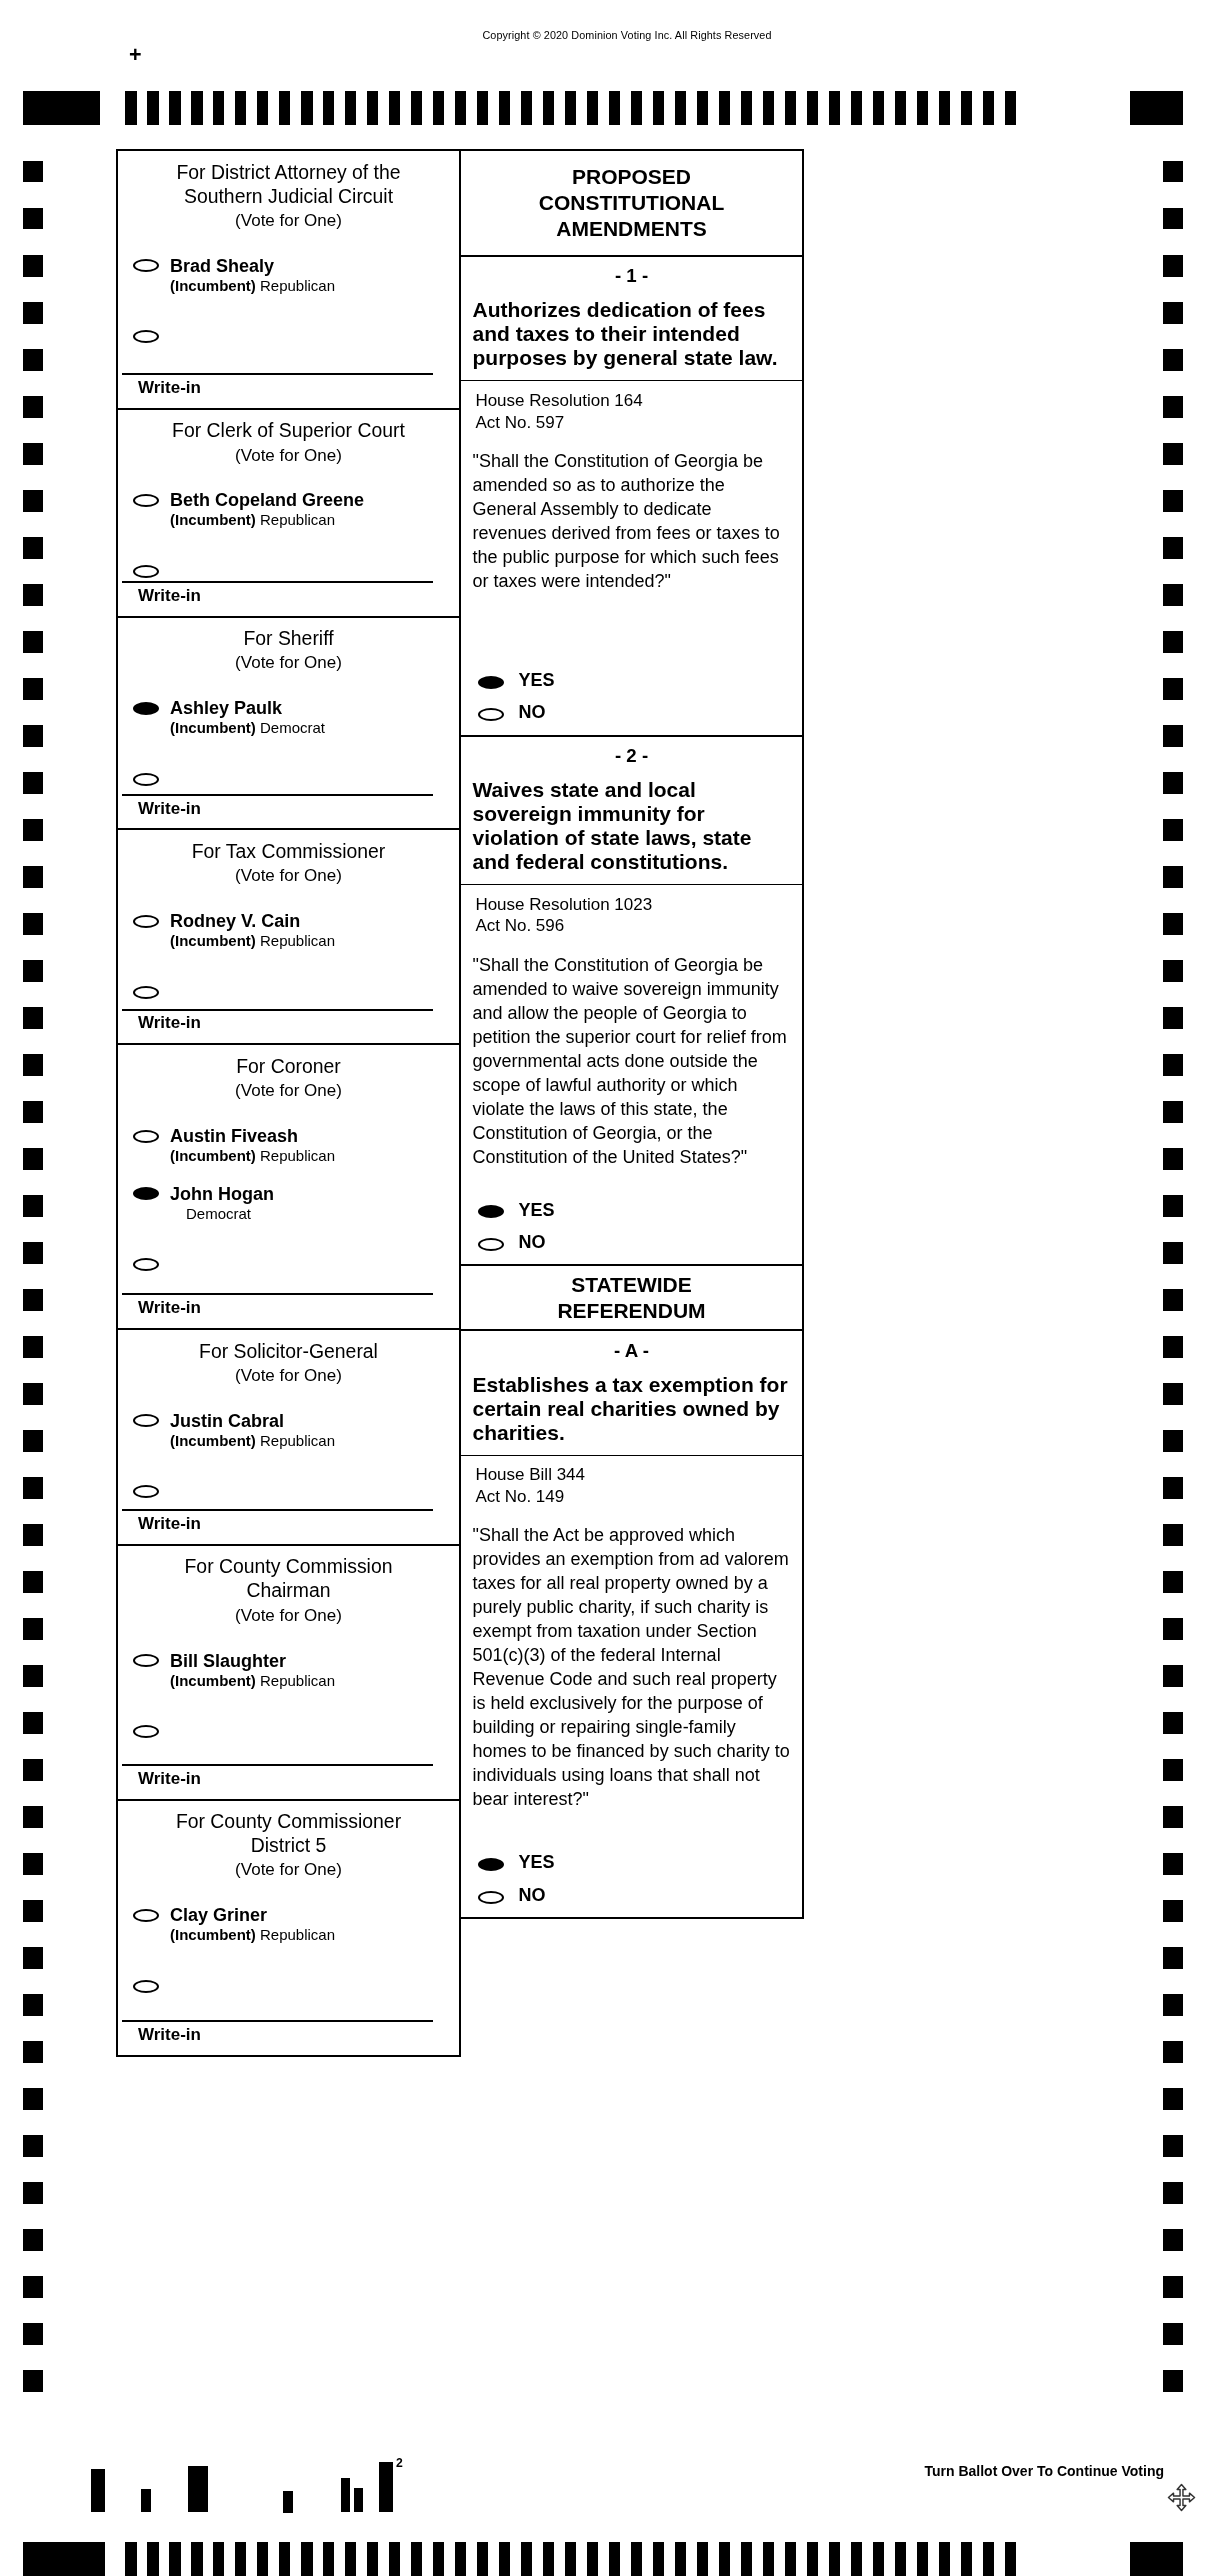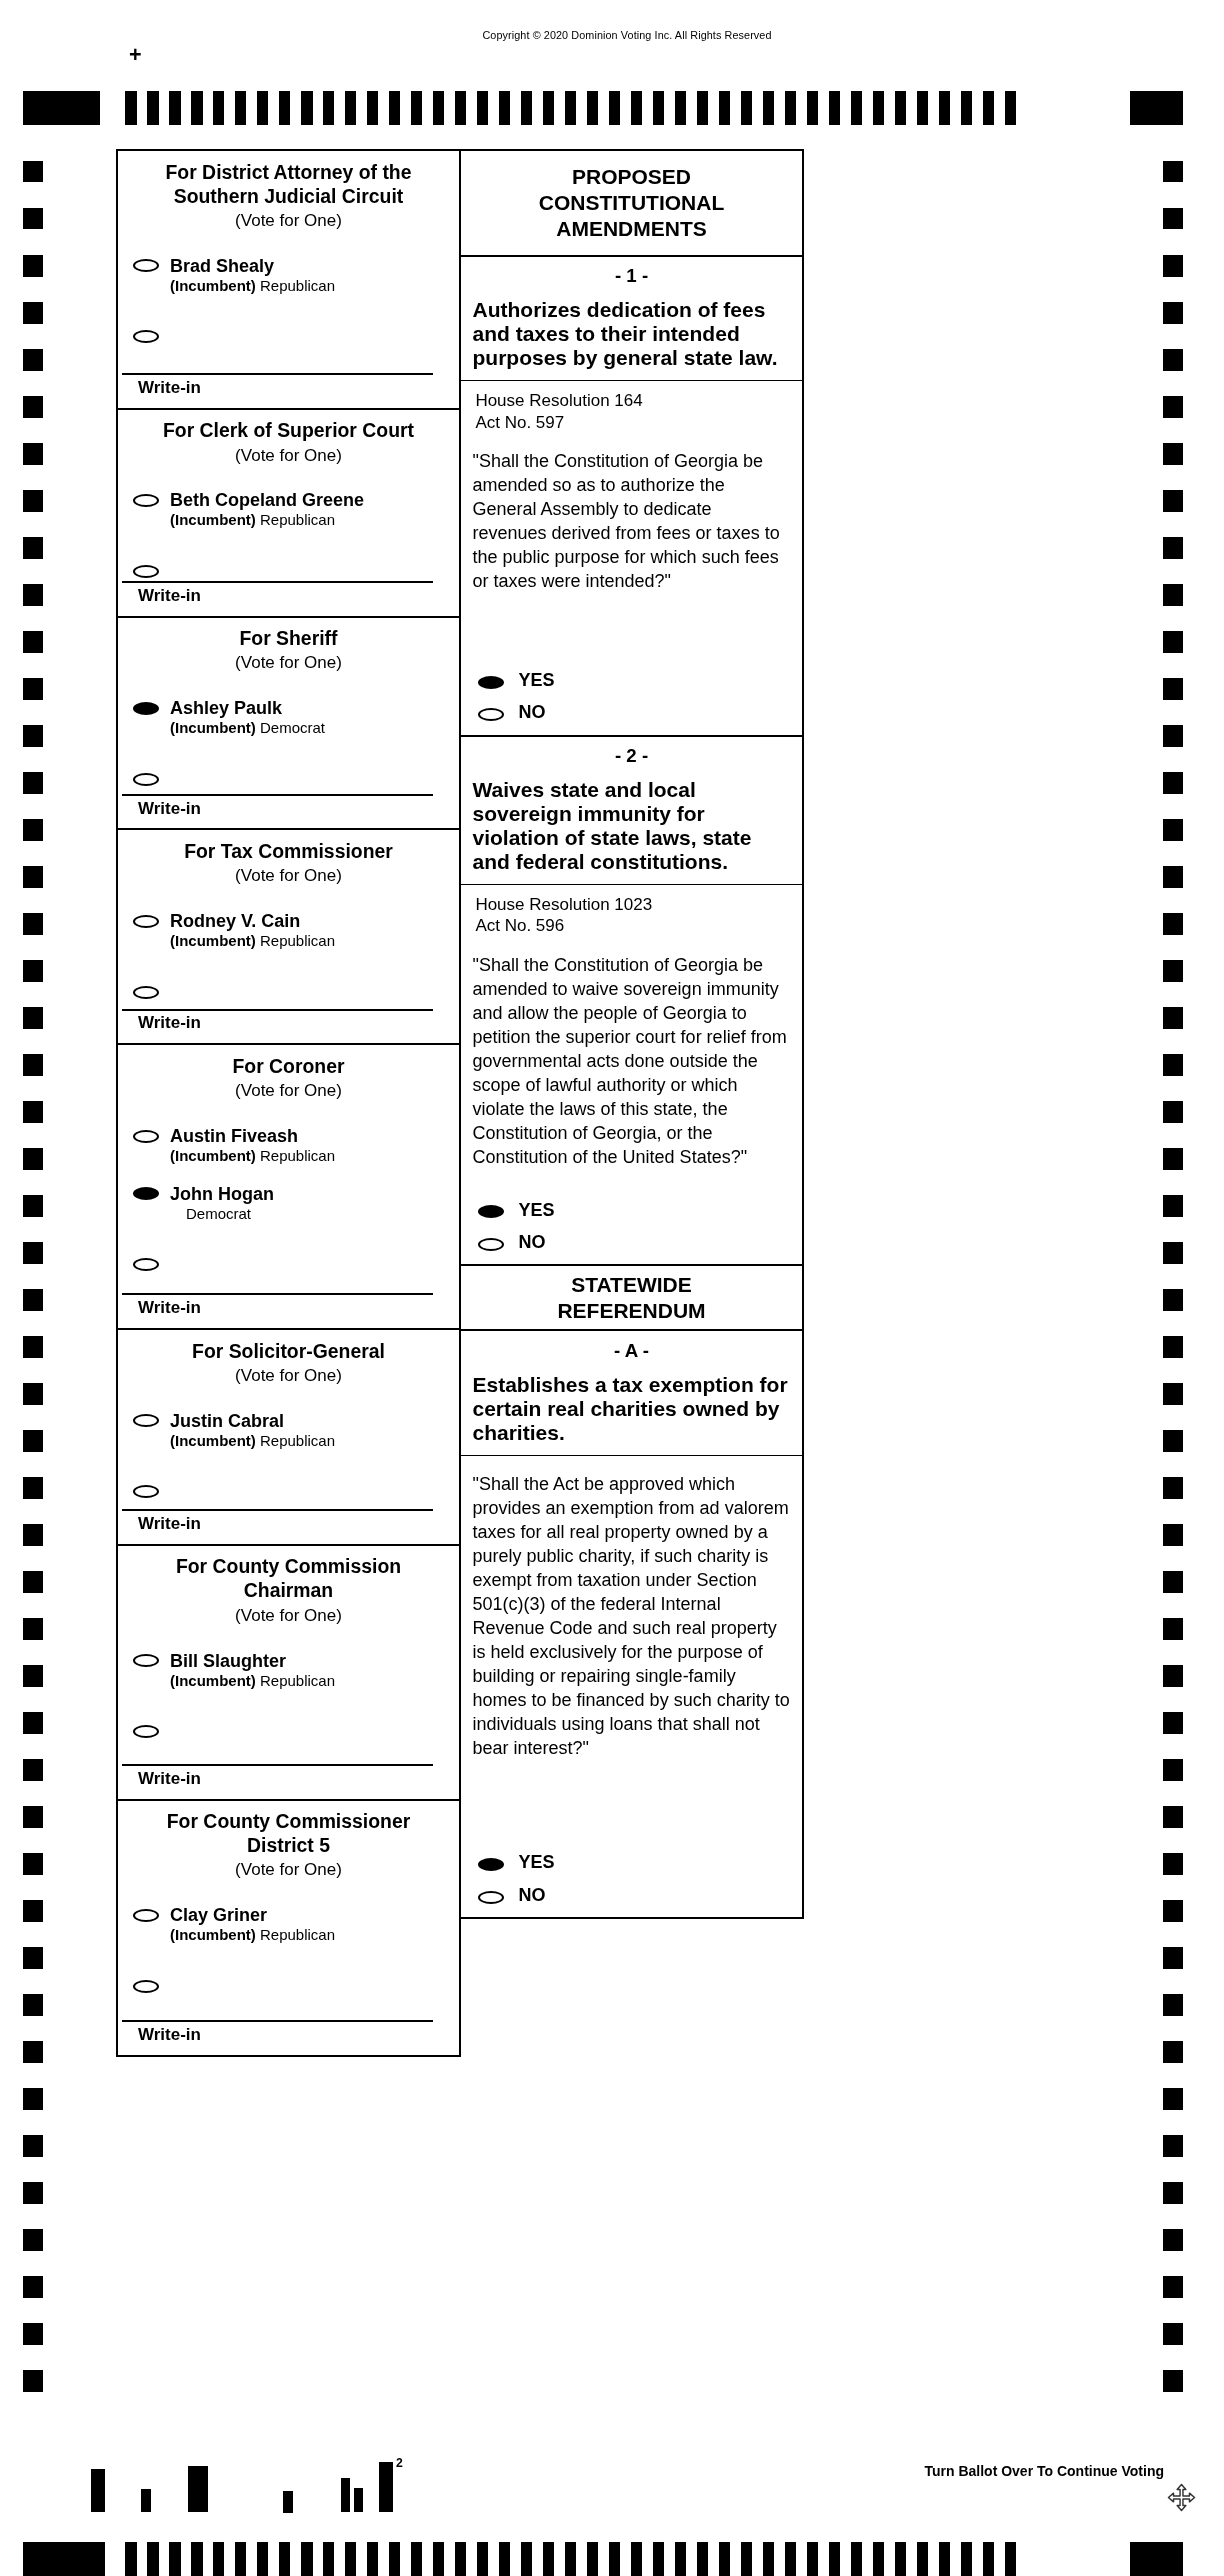--- a/index.html
+++ b/index.html
@@ -9,21 +9,21 @@
   .copyright{position:absolute;top:29px;left:15px;width:100%;text-align:center;font-size:10.8px;letter-spacing:0.1px}
   .plus-mark{position:absolute;left:129px;top:43px;font-size:21.5px;font-weight:bold}
   .block{position:absolute;background:#000}
   .tick-row{position:absolute;height:34px;background:repeating-linear-gradient(90deg,#000 0 11.5px,transparent 11.5px 22px)}
   .tick-col{position:absolute;width:20px;background:repeating-linear-gradient(180deg,#000 0 21.5px,transparent 21.5px 47px)}
   .col{position:absolute;display:flex;flex-direction:column}
   .col>*+*{margin-top:-2.2px}
   .col-left{left:116px;top:149px;width:345px}
   .col-right{left:459px;top:149px;width:345px}
   .box{border:2.2px solid #000;background:#fff;display:flex;flex-direction:column;overflow:hidden}
-  .c-title{white-space:pre-line;text-align:center;font-weight:bold;font-size:19.4px;line-height:24px;padding:8.6px 16px 0}
+  .c-title{white-space:pre-line;text-align:center;font-weight:normal;font-size:19.4px;line-height:24px;padding:8.6px 16px 0}
   .c-inst{text-align:center;font-size:17px;line-height:21.5px;margin-top:2.2px}
   .cand{display:flex;align-items:flex-start;gap:11px;padding-left:15px;margin-top:24.4px}
   .cand.second{margin-top:18.7px}
   .cand.empty{margin-top:32px}
   .oval{flex:none;width:26px;height:13px;border:2.2px solid #000;border-radius:50%;background:#fff;margin-top:3.6px;cursor:pointer}
   .oval.filled{background:#000}
   .cand-name{display:block;font-weight:bold;font-size:18px;line-height:21px}
   .cand-sub{display:block;font-size:15px;line-height:18px}
   .cand-sub b{font-weight:bold}
   .cand-sub.indent{padding-left:16px}
@@ -272,20 +272,24 @@
       </div>
     </section>
 
     <section class="box m-head" style="height:67px">STATEWIDE
 REFERENDUM</section>
 
     <section class="box measure" style="height:590px">
       <div class="m-num">- A -</div>
       <div class="m-summary">Establishes a tax exemption for certain real charities owned by charities.</div>
       <div class="m-sep"></div>
+      <div class="m-house">
+        <div>House Bill 344</div>
+        <div>Act No. 149</div>
+      </div>
       <div class="m-question">"Shall the Act be approved which provides an exemption from ad valorem taxes for all real property owned by a purely public charity, if such charity is exempt from taxation under Section 501(c)(3) of the federal Internal Revenue Code and such real property is held exclusively for the purpose of building or repairing single-family homes to be financed by such charity to individuals using loans that shall not bear interest?"</div>
       <div class="m-choice yes">
         <span class="oval filled"></span>
         <span class="label">YES</span>
       </div>
       <div class="m-choice">
         <span class="oval"></span>
         <span class="label">NO</span>
       </div>
     </section>

